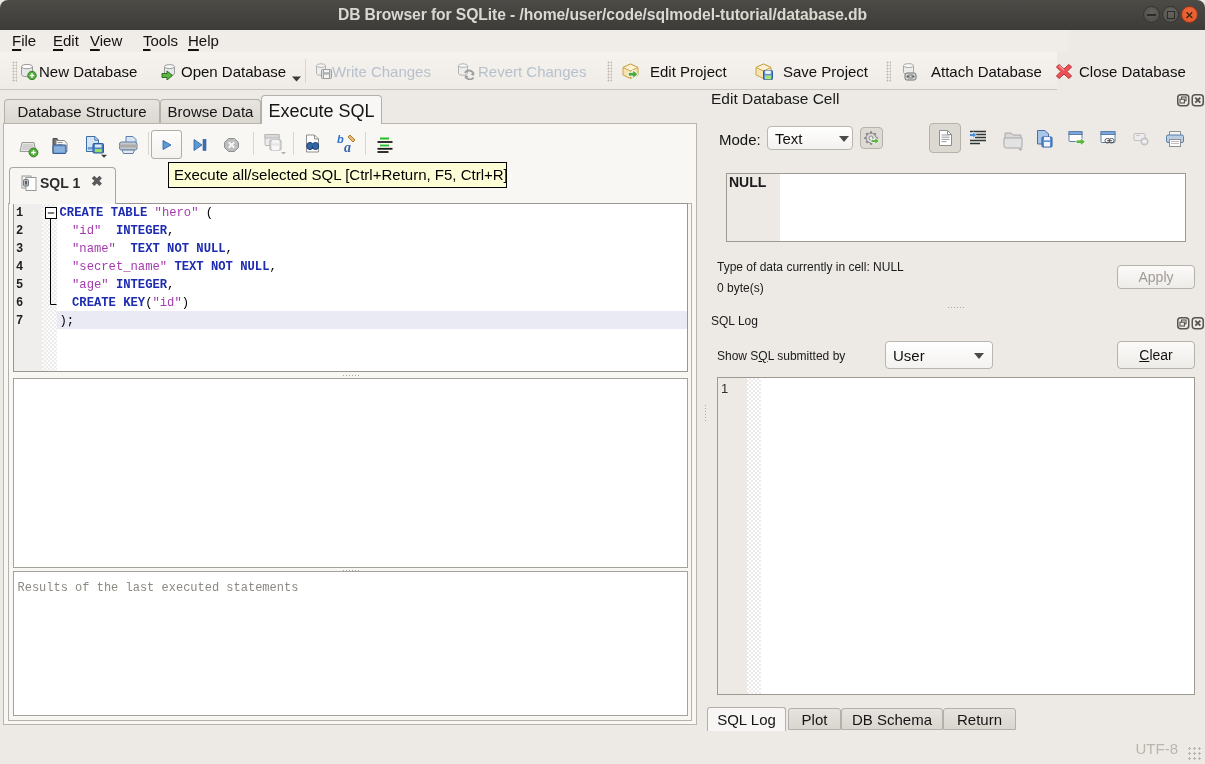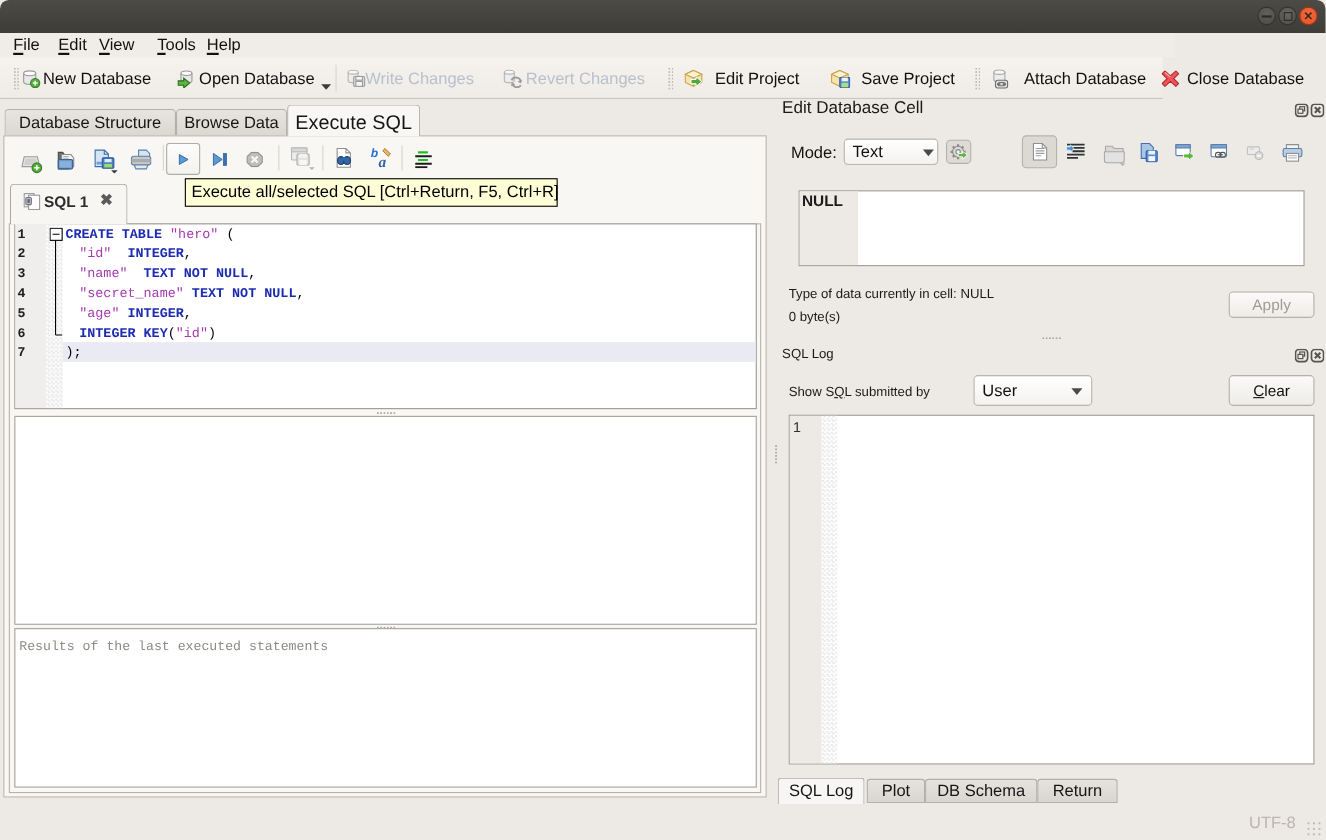--- a/index.html
+++ b/index.html
@@ -90,20 +90,21 @@
  border-radius:3px 3px 0 0;font-size:15px;color:#151515;text-align:center;padding-top:2px;}
 #btabActive{position:absolute;height:24px;background:#f7f6f4;border:1px solid #b3afa9;border-bottom:none;
  border-radius:3px 3px 0 0;font-size:15px;color:#151515;text-align:center;padding-top:3px;}
 #utf8{position:absolute;right:27px;top:740px;font-size:15px;color:#bab6af;}
 #grip{position:absolute;right:4px;bottom:4px;width:14px;height:14px;
  background-image:radial-gradient(circle,#b9b5ae 1px,transparent 1.2px);background-size:5px 5px;}
 svg{position:absolute;}
 </style></head>
 <body>
 <div id="titlebar">
+    <div id="titletext">DB Browser for SQLite - /home/user/code/sqlmodel-tutorial/database.db</div>
 <div class="winbtn" id="btnmin"></div>
     <div class="winbtn" id="btnmax"></div>
     <div class="winbtn" id="btnclose"></div>
 </div>
 <div id="menubar">
 <span class="mi" style="left:12px"><span class="mn">F</span>ile</span>
 <span class="mi" style="left:53px"><span class="mn">E</span>dit</span>
 <span class="mi" style="left:90px"><span class="mn">V</span>iew</span>
 <span class="mi" style="left:143px"><span class="mn">T</span>ools</span>
 <span class="mi" style="left:188px"><span class="mn">H</span>elp</span>
@@ -142,21 +143,21 @@
  <div class="lnum" style="top:38px">3</div>
  <div class="lnum" style="top:56px">4</div>
  <div class="lnum" style="top:74px">5</div>
  <div class="lnum" style="top:92px">6</div>
  <div class="lnum" style="top:110px">7</div>
  <div class="cline" style="top:2px;left:45.5px"><span class="kw">CREATE TABLE</span> <span class="idq">"hero"</span> (</div>
  <div class="cline" style="top:20px;left:58px"><span class="idq">"id"</span>&nbsp; <span class="kw">INTEGER</span>,</div>
  <div class="cline" style="top:38px;left:58px"><span class="idq">"name"</span>&nbsp; <span class="kw">TEXT NOT NULL</span>,</div>
  <div class="cline" style="top:56px;left:58px"><span class="idq">"secret_name"</span> <span class="kw">TEXT NOT NULL</span>,</div>
  <div class="cline" style="top:74px;left:58px"><span class="idq">"age"</span> <span class="kw">INTEGER</span>,</div>
- <div class="cline" style="top:92px;left:58px"><span class="kw">INTEGER KEY</span>(<span class="idq">"id"</span>)</div>
+ <div class="cline" style="top:92px;left:58px"><span class="kw">CREATE KEY</span>(<span class="idq">"id"</span>)</div>
  <div class="cline" style="top:110px;left:45.5px">);</div>
  <svg width="16" height="102" style="left:31px;top:3px" viewBox="0 0 16 102">
   <rect x="0.5" y="0.5" width="11" height="11" fill="#ffffff" stroke="#000"></rect>
   <line x1="2.8" y1="6" x2="9.2" y2="6" stroke="#000"></line>
   <line x1="5.5" y1="11.5" x2="5.5" y2="97.5" stroke="#000"></line>
   <line x1="5.5" y1="97.5" x2="11.5" y2="97.5" stroke="#000"></line>
  </svg>
 </div>
 <div class="hsplit" style="left:342px;top:374px"></div>
 <div id="midpane"></div>

